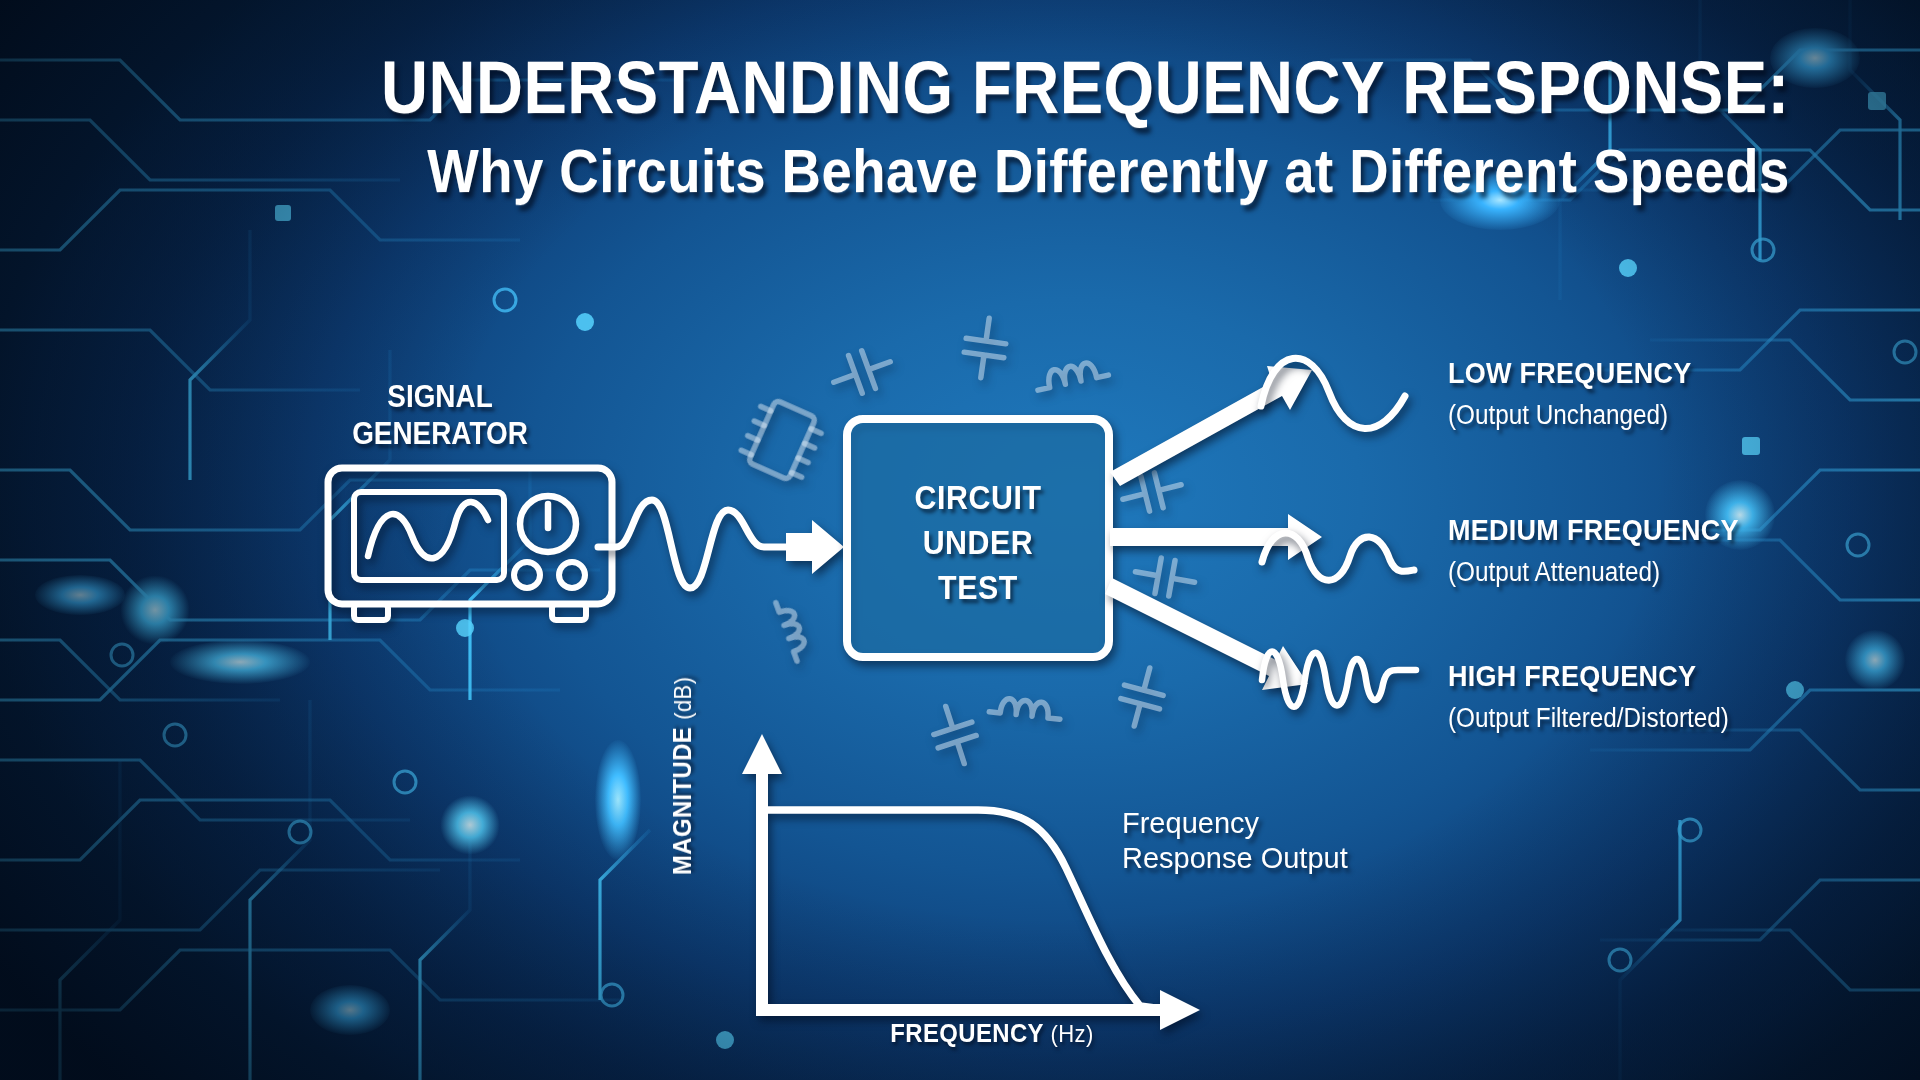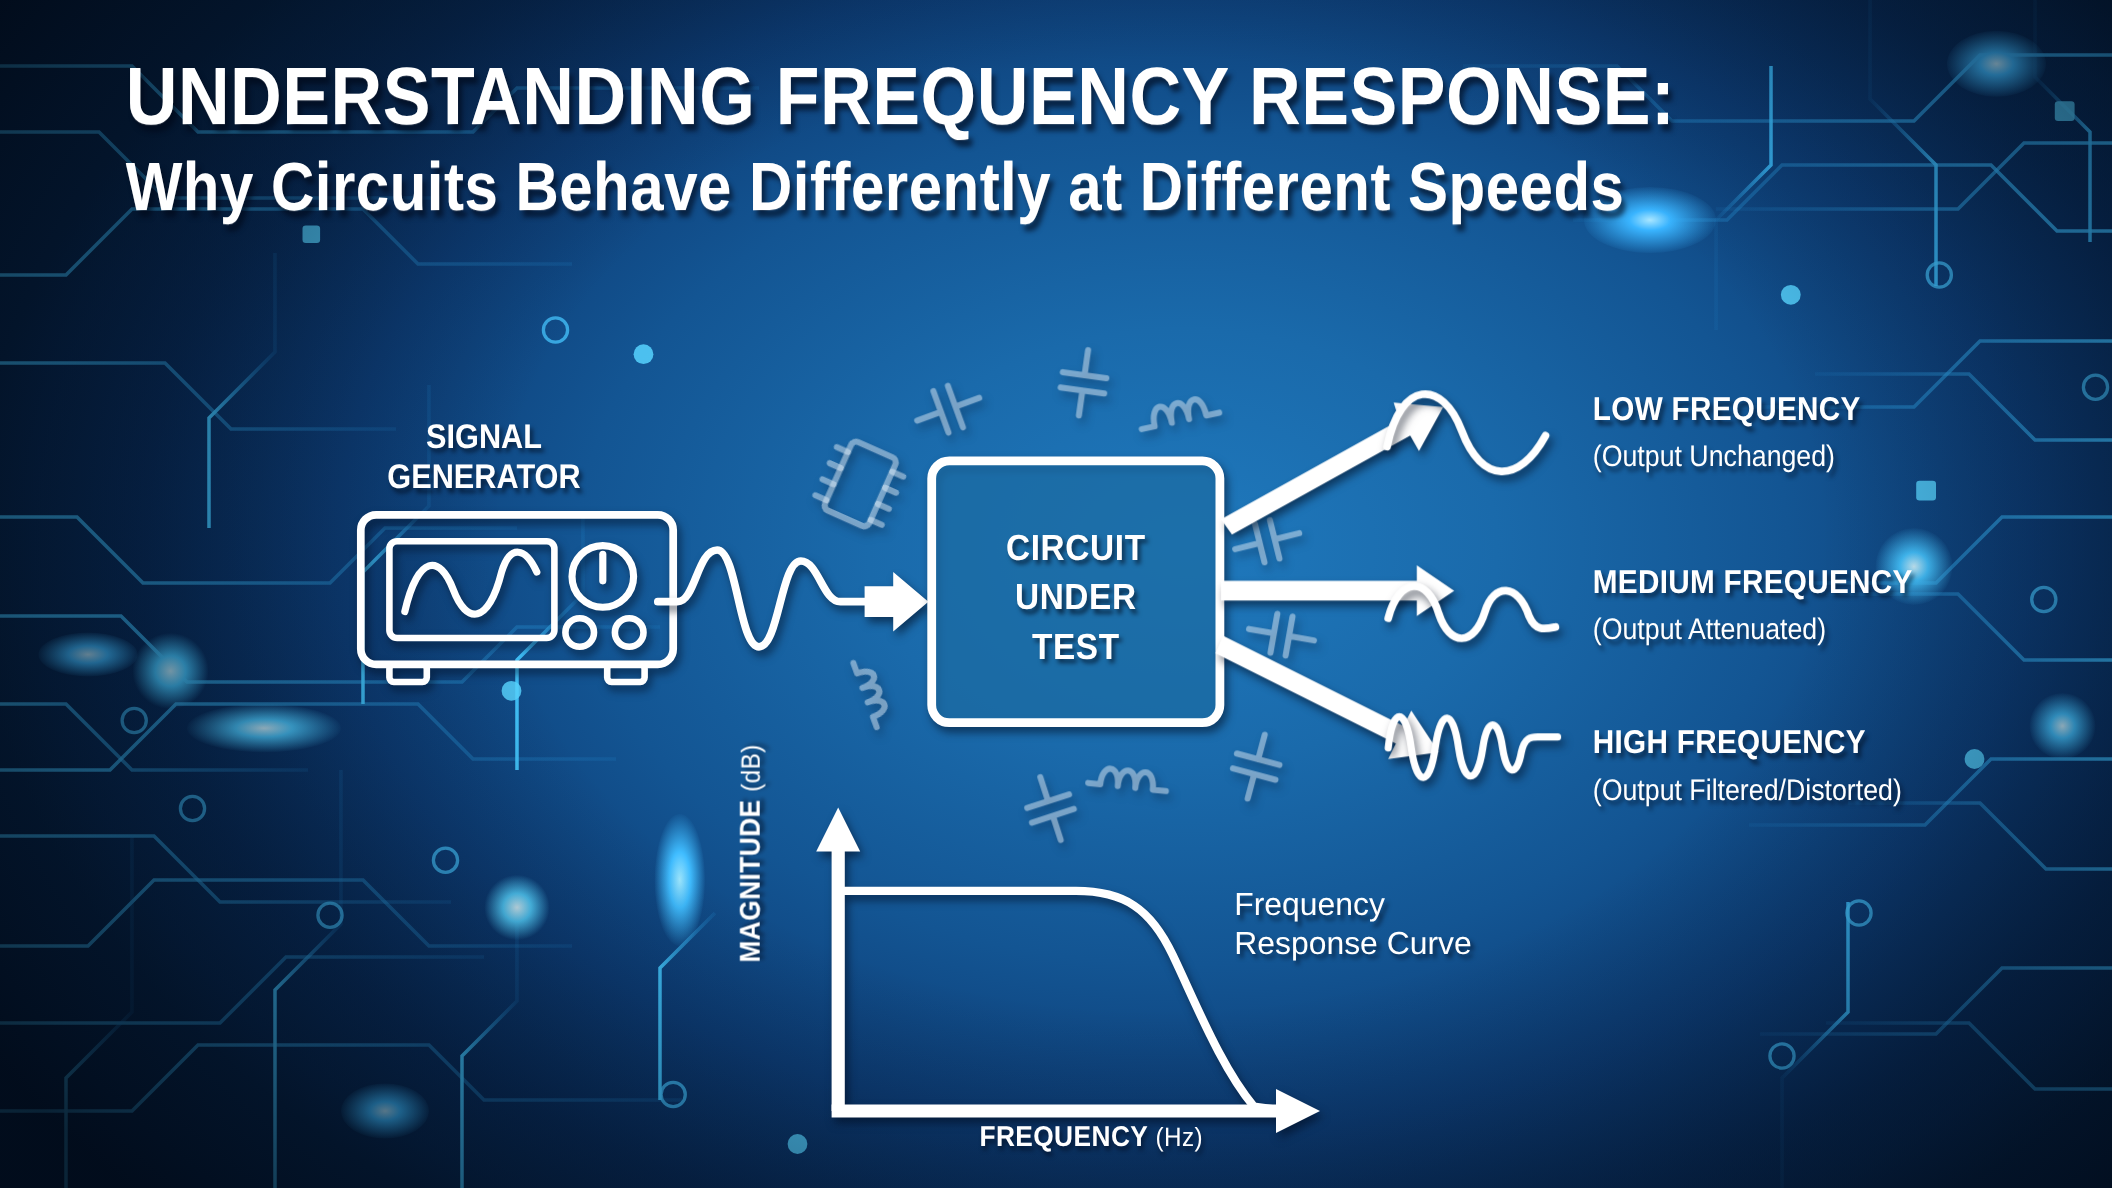--- a/index.html
+++ b/index.html
@@ -24,21 +24,21 @@
   .glowdot{ position:absolute; border-radius:50%; pointer-events:none; }
 
   
   .art { position:absolute; }
   .art svg { display:block; overflow:visible; }
   .wline{ fill:none; stroke:#ffffff; stroke-linecap:round; stroke-linejoin:round; }
   .shadowed { filter:drop-shadow(3px 5px 4px rgba(0,10,28,.55)); }
   .faint { stroke:rgba(222,236,248,.5); }
 
   
-  .ttl-wrap{ position:absolute; left:0; right:16px; top:46px; text-align:left; }
+  .ttl-wrap{ position:absolute; left:0; right:16px; top:46px; text-align:right; }
   .ttl{
     font-family:"Liberation Sans", sans-serif;
     font-weight:bold; color:#fff; letter-spacing:.5px;
     text-shadow:4px 6px 5px rgba(0,8,24,.62), 0 1px 0 rgba(255,255,255,.3);
     transform:scaleX(.88); transform-origin:center;
     white-space:nowrap;
   }
   .ttl-1{ font-size:74px; line-height:84px; }
   .ttl-2{ font-size:62px; line-height:74px; margin-top:4px; }
 
@@ -334,16 +334,16 @@
     <span class="unit">(dB)</span>
   </div>
 
   <div class="axis-x">
     <span>FREQUENCY</span>
     <span class="unit">(Hz)</span>
   </div>
 
   <div class="curve-note">
     <div>Frequency</div>
-    <div>Response Curve</div>
+    <div>Response Output</div>
   </div>
 
 </div>
 
 </body></html>

